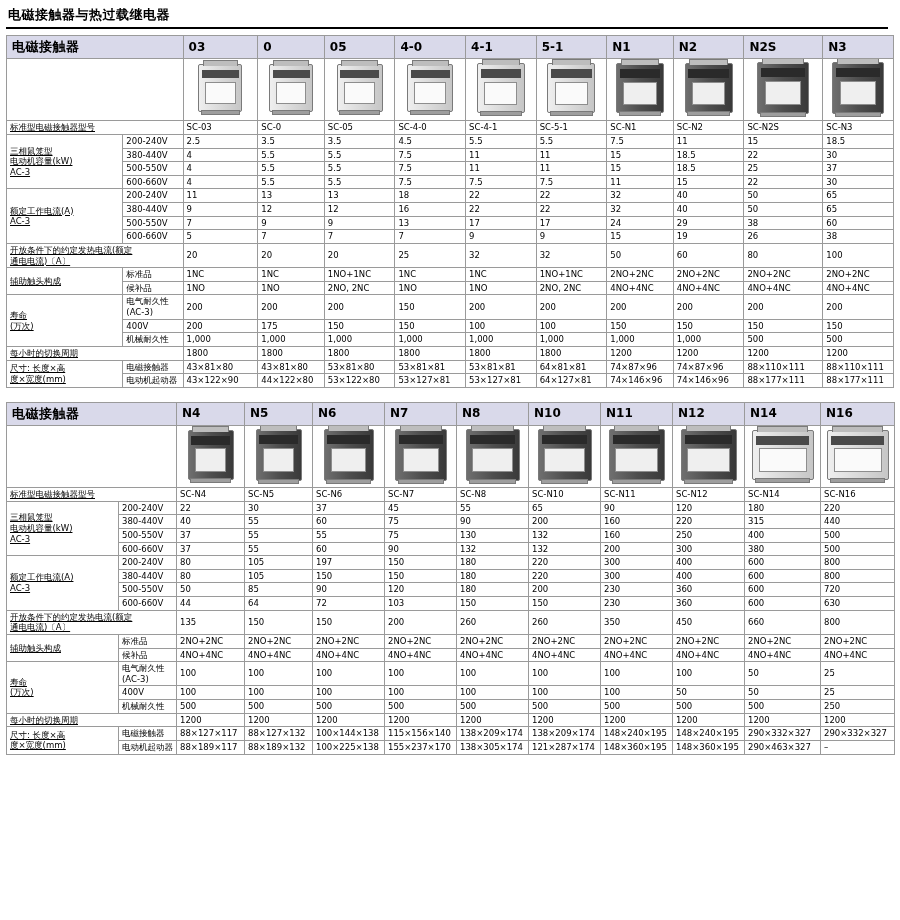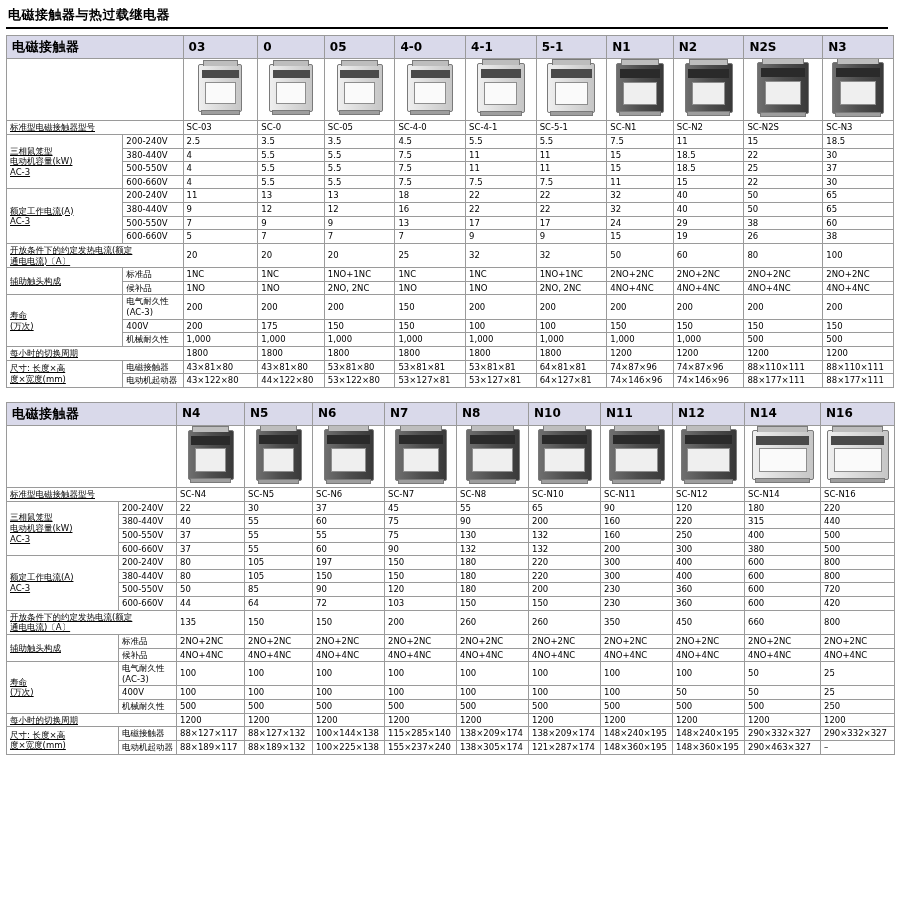--- a/index.html
+++ b/index.html
@@ -466,21 +466,21 @@
       <td class="tiny">53×81×81</td>
       <td class="tiny">53×81×81</td>
       <td class="tiny">64×81×81</td>
       <td class="tiny">74×87×96</td>
       <td class="tiny">74×87×96</td>
       <td class="tiny">88×110×111</td>
       <td class="tiny">88×110×111</td>
     </tr>
     <tr>
       <td class="sublab">电动机起动器</td>
-      <td class="tiny">43×122×80</td>
+      <td class="tiny">43×122×90</td>
       <td class="tiny">44×122×80</td>
       <td class="tiny">53×122×80</td>
       <td class="tiny">53×127×81</td>
       <td class="tiny">53×127×81</td>
       <td class="tiny">64×127×81</td>
       <td class="tiny">74×146×96</td>
       <td class="tiny">74×146×96</td>
       <td class="tiny">88×177×111</td>
       <td class="tiny">88×177×111</td>
     </tr>
@@ -699,21 +699,21 @@
       <td class="sublab">600-660V</td>
       <td class="val">44</td>
       <td class="val">64</td>
       <td class="val">72</td>
       <td class="val">103</td>
       <td class="val">150</td>
       <td class="val">150</td>
       <td class="val">230</td>
       <td class="val">360</td>
       <td class="val">600</td>
-      <td class="val">420</td>
+      <td class="val">630</td>
     </tr>
 
     <tr>
       <td class="lab multi" colspan="2" style="white-space:pre-line">开放条件下的约定发热电流(额定
 通电电流)〔A〕</td>
       <td class="val">135</td>
       <td class="val">150</td>
       <td class="val">150</td>
       <td class="val">200</td>
       <td class="val">260</td>
@@ -809,34 +809,34 @@
       <td class="val">1200</td>
     </tr>
 
     <tr>
       <td class="lab multi" rowspan="2" style="white-space:pre-line">尺寸: 长度×高
 度×宽度(mm)</td>
       <td class="sublab">电磁接触器</td>
       <td class="tiny">88×127×117</td>
       <td class="tiny">88×127×132</td>
       <td class="tiny">100×144×138</td>
-      <td class="tiny">115×285×140</td>
+      <td class="tiny">115×156×140</td>
       <td class="tiny">138×209×174</td>
       <td class="tiny">138×209×174</td>
       <td class="tiny">148×240×195</td>
       <td class="tiny">148×240×195</td>
       <td class="tiny">290×332×327</td>
       <td class="tiny">290×332×327</td>
     </tr>
     <tr>
       <td class="sublab">电动机起动器</td>
       <td class="tiny">88×189×117</td>
       <td class="tiny">88×189×132</td>
       <td class="tiny">100×225×138</td>
-      <td class="tiny">155×237×240</td>
+      <td class="tiny">155×237×170</td>
       <td class="tiny">138×305×174</td>
       <td class="tiny">121×287×174</td>
       <td class="tiny">148×360×195</td>
       <td class="tiny">148×360×195</td>
       <td class="tiny">290×463×327</td>
       <td class="tiny">–</td>
     </tr>
   </tbody>
     </table>
 

